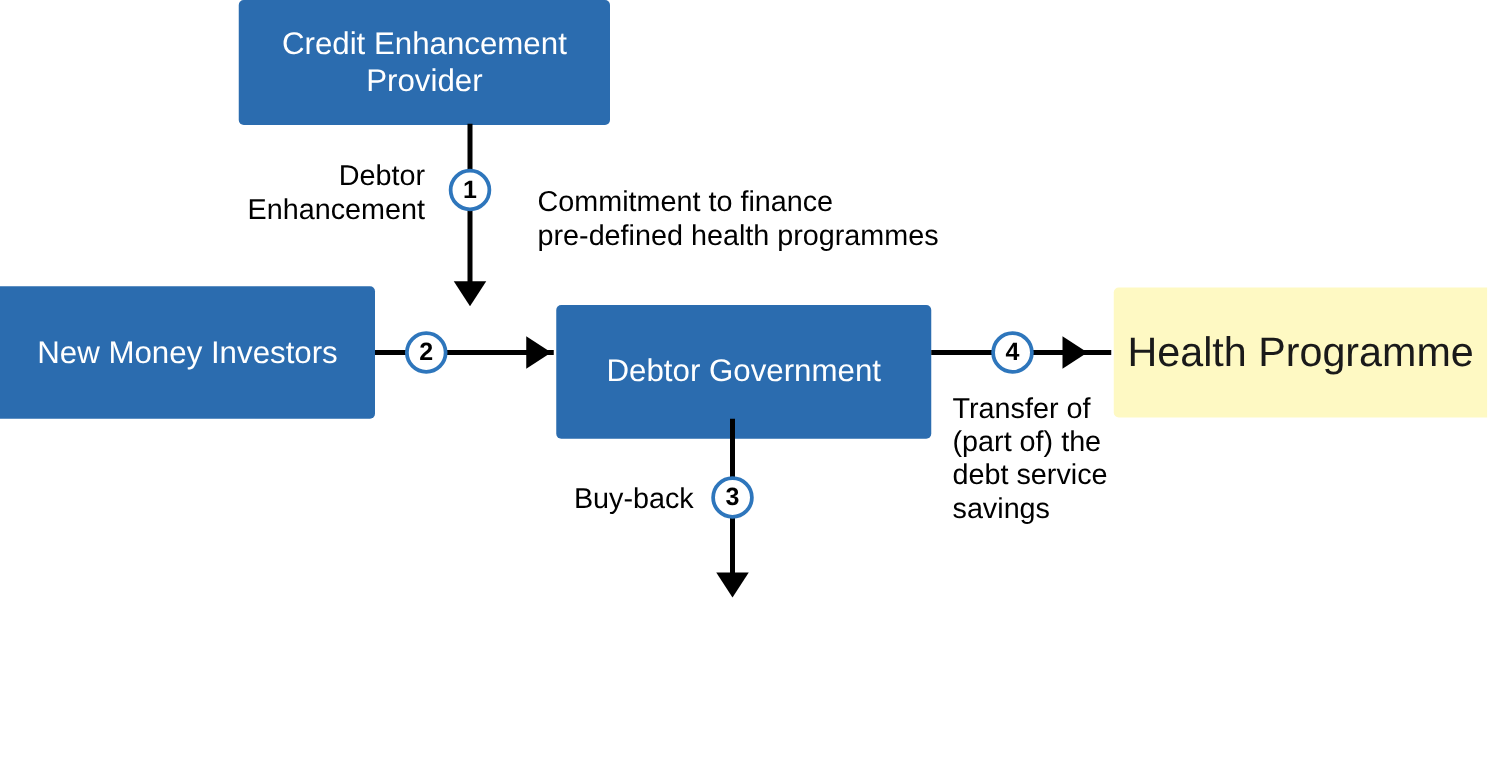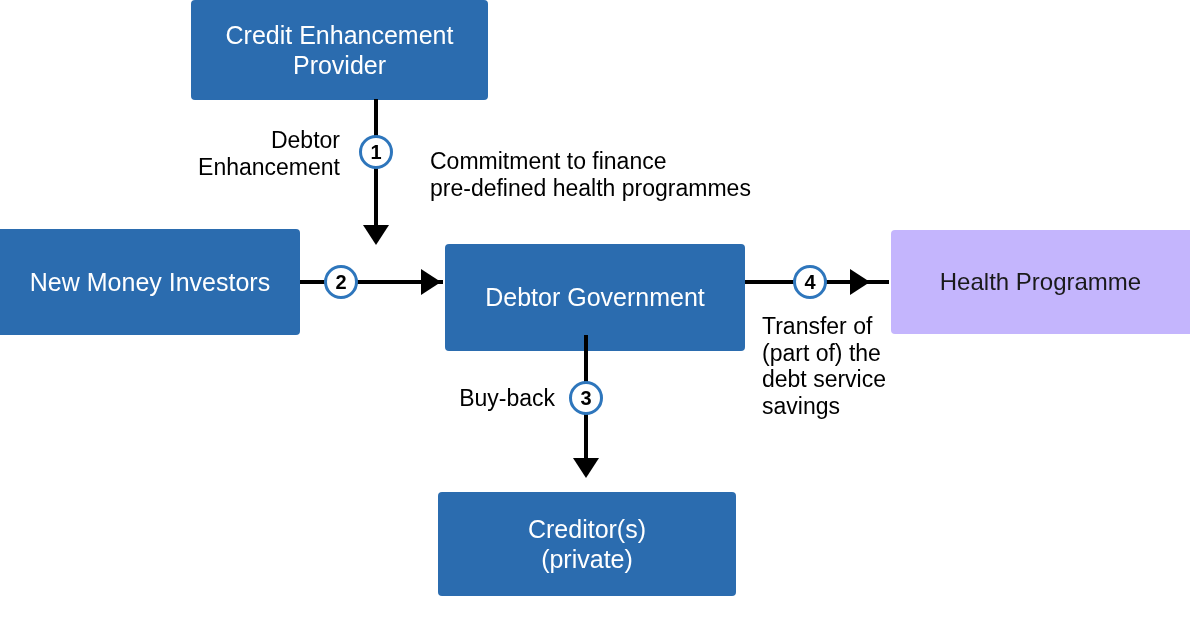--- a/index.html
+++ b/index.html
@@ -29,23 +29,23 @@
     box-sizing: border-box;
     line-height: 1.22;
     padding: 4px 10px;
   }
   .node-blue {
     background: #2B6CAF;
     color: #ffffff;
     font-size: 25px;
   }
   .node-salmon {
-    background: #c4b5fd;
+    background: #fef9c3;
     color: #1a1a1a;
-    font-size: 24px;
+    font-size: 33px;
     text-align: right;
   }
   .node-label {
     display: block;
     white-space: pre-line;
   }
   
   .line-v {
     position: absolute;
     background: #000000;
@@ -115,24 +115,20 @@
   </div>
 
   <div class="node node-blue" style="left:445px; top:244px; width:300px; height:107px;">
     <span class="node-label">Debtor Government</span>
   </div>
 
   <div class="node node-salmon" style="left:891px; top:230px; width:299px; height:104px; border-top-right-radius:0; border-bottom-right-radius:0;">
     <span class="node-label">Health Programme</span>
   </div>
 
-  <div class="node node-blue" style="left:438px; top:492px; width:298px; height:104px;">
-    <span class="node-label">Creditor(s)
-(private)</span>
-  </div>
 
   <div class="line-v" style="left:374px; top:99px; height:128px;"></div>
   <div class="arrow-down" style="left:363px; top:225px;"></div>
   <div class="step-badge" style="left:359px; top:135px;">
     <span>1</span>
   </div>
   <div class="annot annot-right" style="left:140px; top:127px; width:200px;">Debtor
 Enhancement</div>
 
   <div class="line-h" style="left:300px; top:280px; width:143px;"></div>

